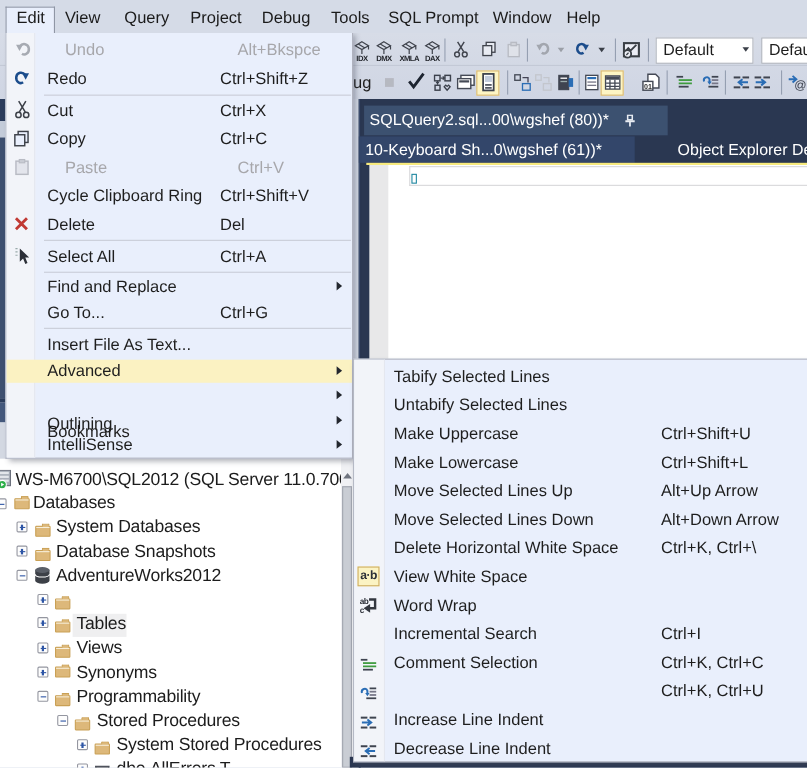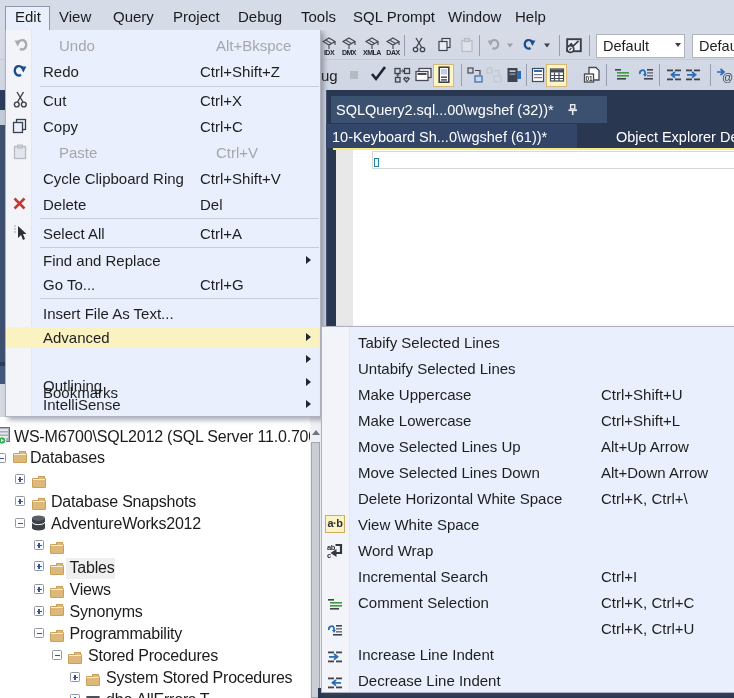--- a/index.html
+++ b/index.html
@@ -184,21 +184,21 @@
   <svg class="abs" style="left:716px;top:7px" width="17" height="16" viewBox="0 0 17 16">
     <path d="M1,5 L7,5 M4.5,2 L8,5 L4.5,8" fill="none" stroke="#2a6db5" stroke-width="1.7"></path>
     <text x="6" y="14" font-family="Liberation Sans" font-size="11" fill="#3f4450">@</text>
   </svg>
 </div>
 
 <div class="abs" id="docwell" style="left:326px;top:90px;width:408px;height:608px;background:#2a3751;overflow:hidden;">
   <div class="abs" style="left:0;top:0;width:1px;height:608px;background:#44567a;"></div>
 
   <div class="abs" style="left:5px;top:6px;width:276px;height:27px;background:#3c5170;"></div>
-  <div class="abs txt" style="left:10px;top:12px;font-size:14.5px;color:#fff;">SQLQuery2.sql...00\wgshef (32))*</div>
+  <div class="abs txt" style="left:10px;top:12px;font-size:14.5px;color:#fff;">SQLQuery2.sql...00\wgshef (80))*</div>
   <svg class="abs" style="left:242px;top:14px" width="10" height="12" viewBox="0 0 10 12">
     <g stroke="#e8ecf2" fill="none">
       <rect x="2.6" y="0.7" width="4.2" height="4.2" stroke-width="1.4"></rect>
       <path d="M0.5,6.2 L9,6.2" stroke-width="1.8"></path>
       <path d="M4.7,7 L4.7,11" stroke-width="1.6"></path>
     </g>
   </svg>
 
   <div class="abs" style="left:0;top:34px;width:251px;height:24px;background:#33466a;"></div>
   <div class="abs txt" style="left:6px;top:39px;font-size:14.5px;color:#fff;">10-Keyboard Sh...0\wgshef (61))*</div>
@@ -248,20 +248,21 @@
 
   <div class="exp plus" style="left:15px;top:57px;">
       <i></i>
       <b></b>
     </div>
   <div class="folder" style="left:31.5px;top:58px;">
       <span class="bk"></span>
       <span class="tb"></span>
       <span class="hl"></span>
     </div>
+  <div class="trow" style="left:51px;top:54px;">System Databases</div>
 
   <div class="exp plus" style="left:15px;top:79px;">
       <i></i>
       <b></b>
     </div>
   <div class="folder" style="left:31.5px;top:80.0px;">
       <span class="bk"></span>
       <span class="tb"></span>
       <span class="hl"></span>
     </div>

